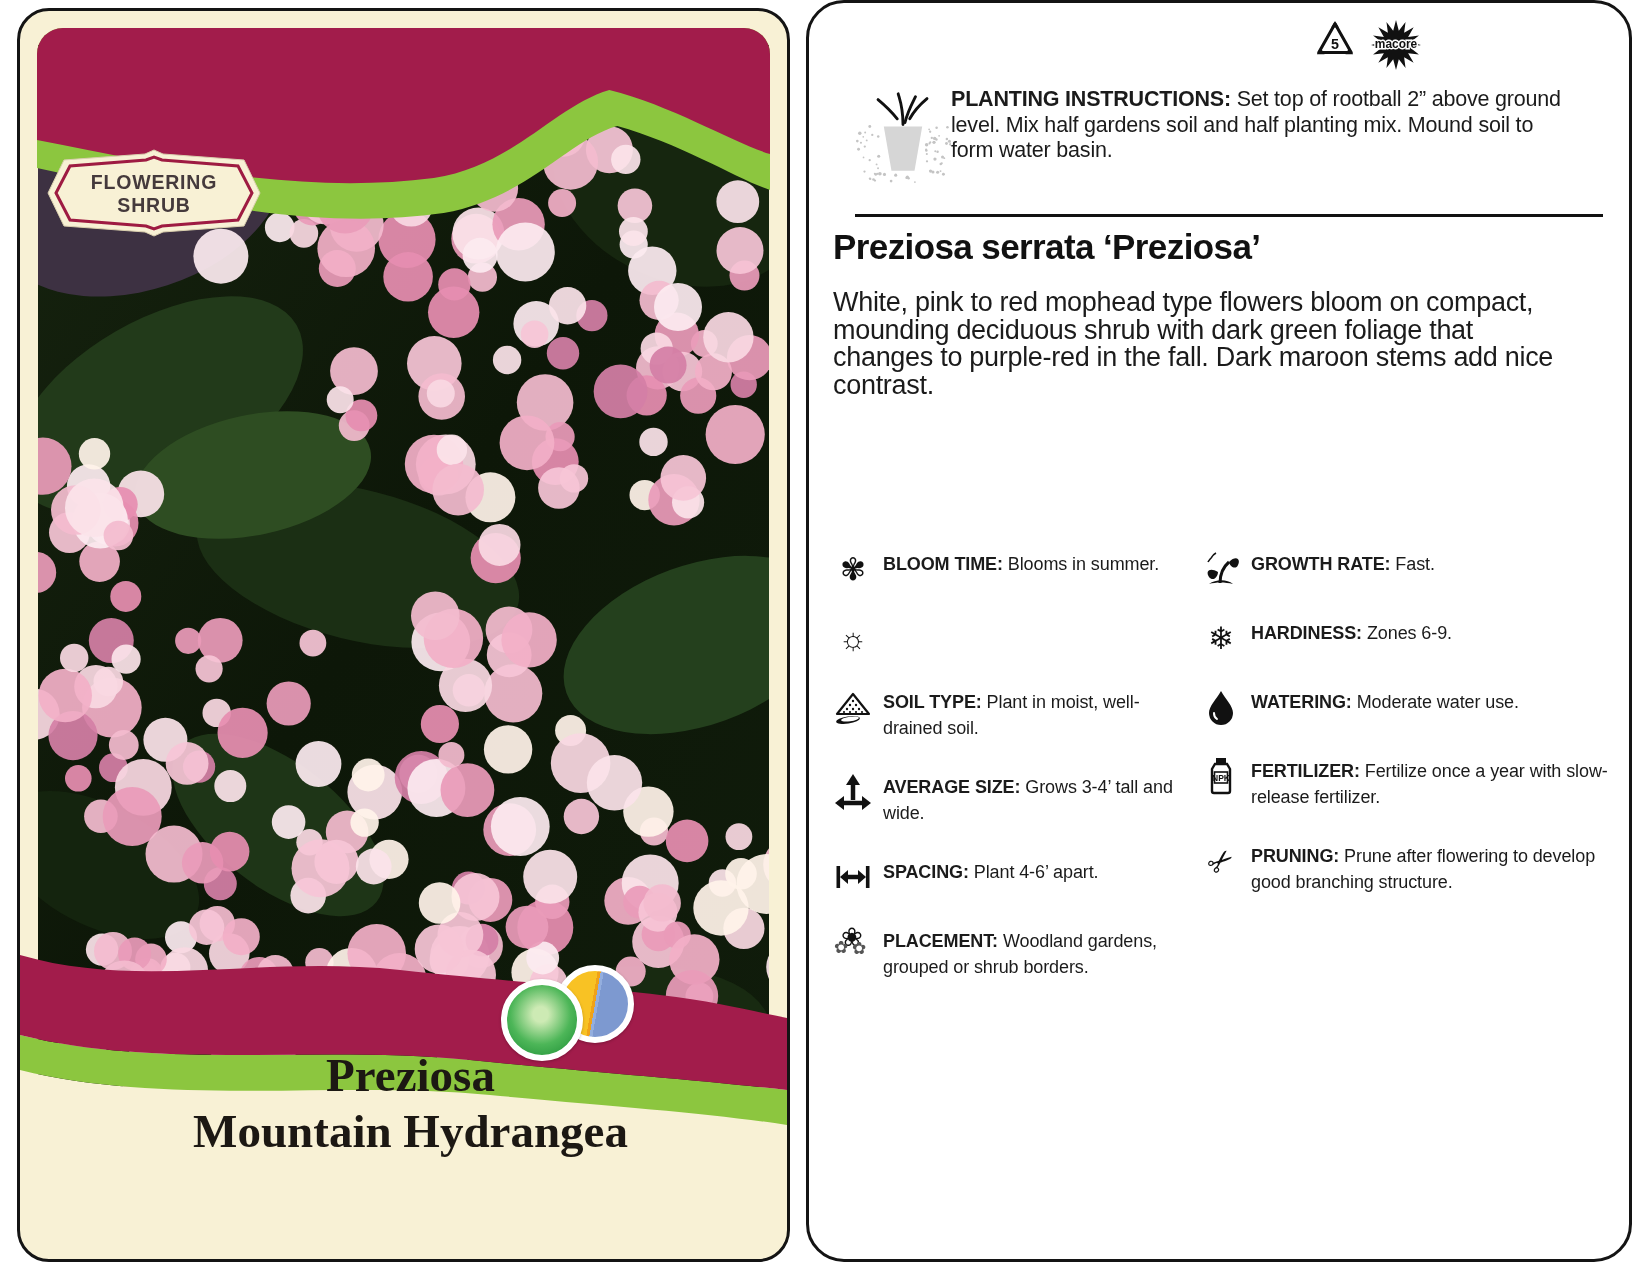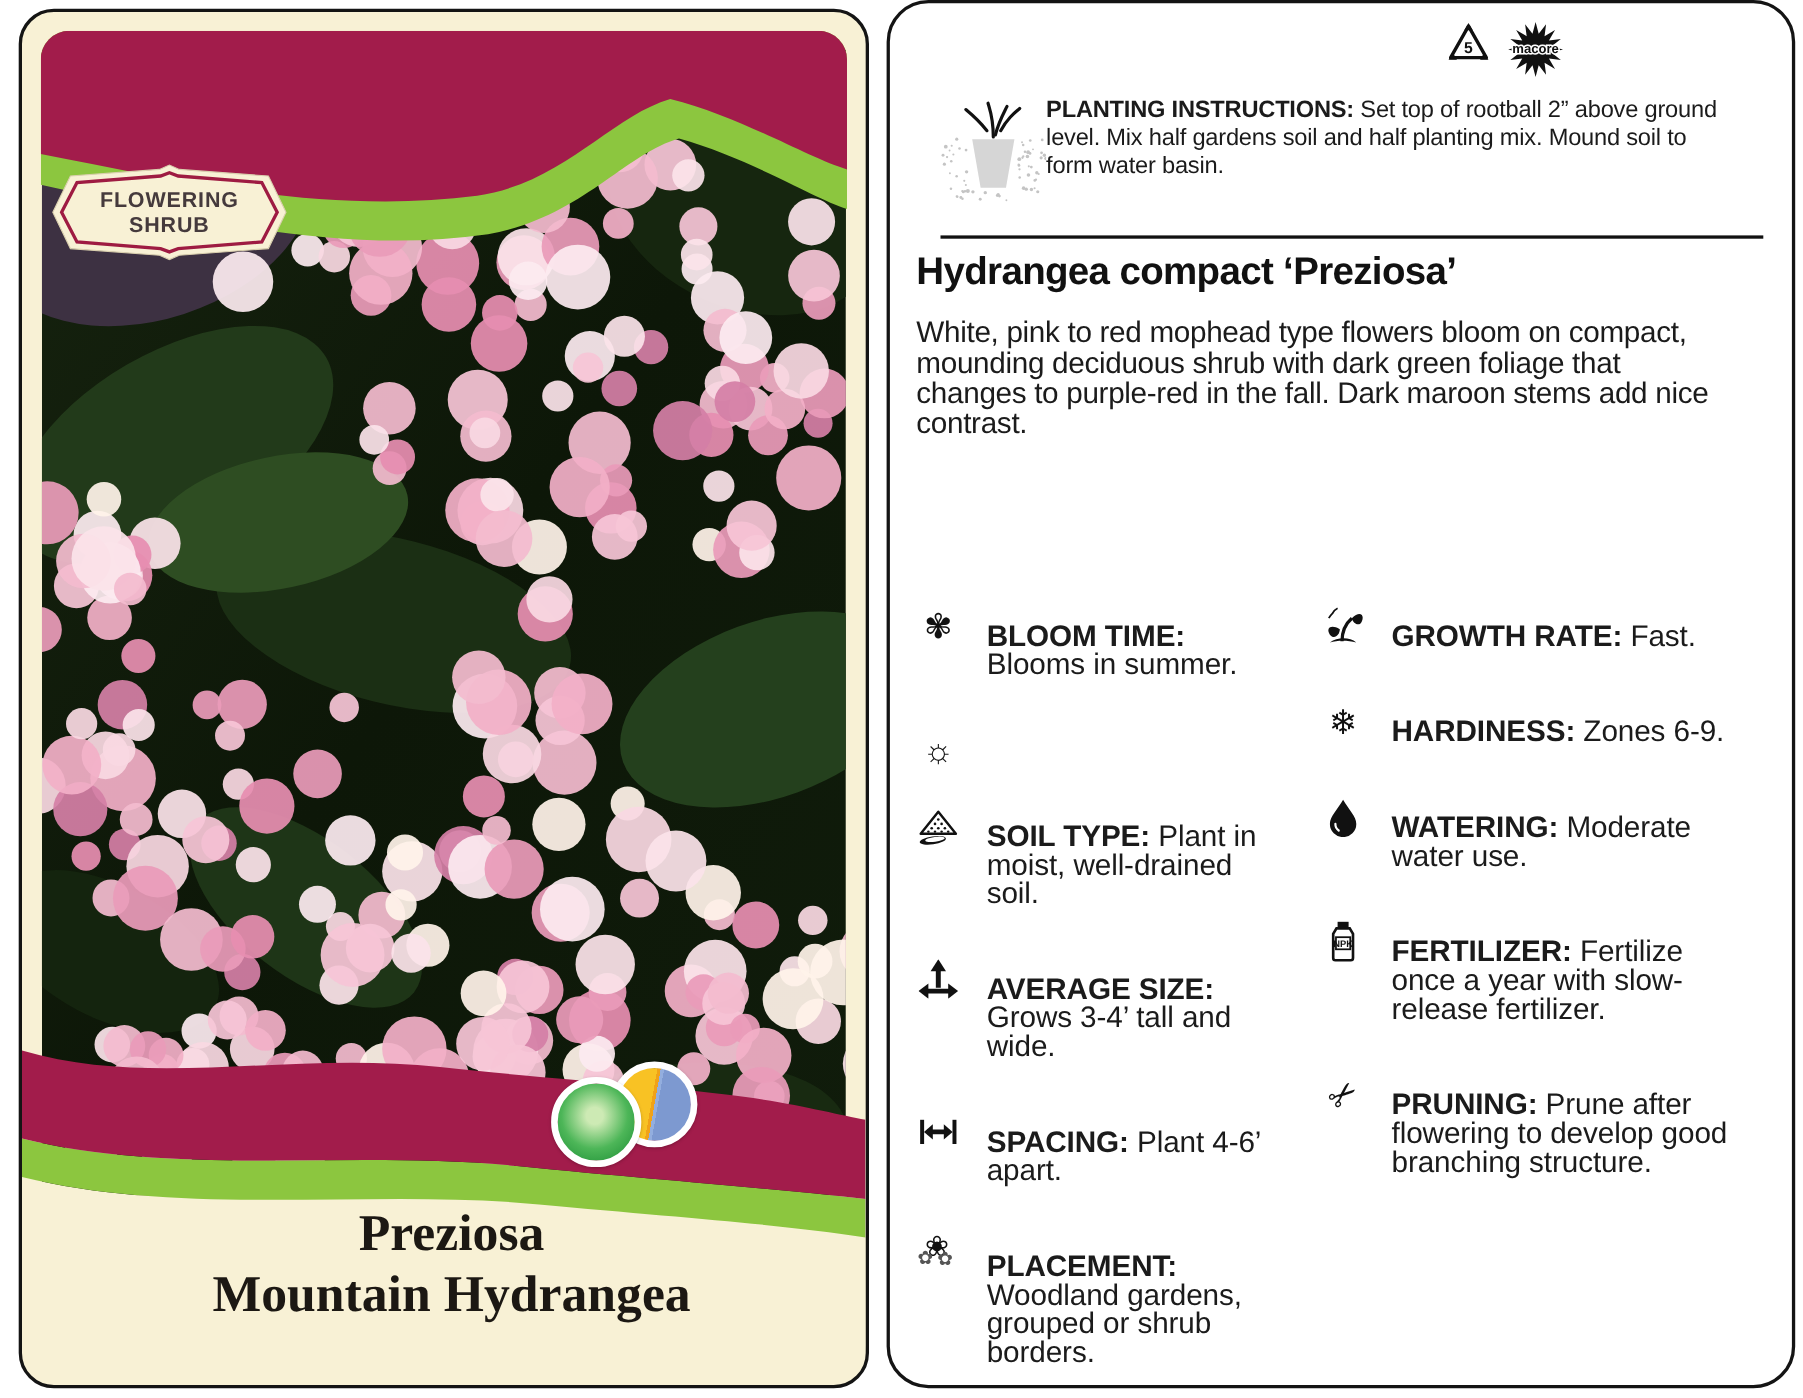--- a/index.html
+++ b/index.html
@@ -22,21 +22,21 @@
   .badge-text{position:absolute;inset:0;display:flex;flex-direction:column;align-items:center;
               justify-content:center;gap:1px;font-weight:bold;font-size:19.5px;line-height:22px;
               letter-spacing:.8px;color:#453a3c;}
   .logo{position:absolute;border-radius:50%;z-index:7;}
   .logo-split{left:536px;top:954px;width:78px;height:78px;border:6px solid #fff;
               background:linear-gradient(100deg,#f8c224 0 46%,#f0a218 46% 50%,#93aede 50% 54%,#7d99d0 54% 100%);
               box-shadow:0 1px 3px rgba(0,0,0,.25);}
   .logo-green{left:481px;top:968px;width:82px;height:82px;border:6px solid #fff;
               background:radial-gradient(circle at 48% 42%,#cdeab4 0 14%,#4db658 55%,#178a31 100%);
               box-shadow:0 1px 3px rgba(0,0,0,.25);}
-  .plant-name{position:absolute;left:0;right:0;top:1082px;z-index:8;text-align:center;
+  .plant-name{position:absolute;left:0;right:0;top:1036px;z-index:8;text-align:center;
               font-family:"Liberation Serif",serif;font-weight:bold;color:#1c1813;
               font-size:47px;line-height:56px;padding-left:14px;}
 
   
   .card-right{position:absolute;left:806px;top:0;width:826px;height:1262px;
               background:#ffffff;border:3px solid #141414;border-radius:38px;overflow:hidden;}
   .recycle-row{position:absolute;left:505px;top:16px;display:flex;align-items:flex-start;gap:14px;}
   .planting{position:absolute;left:46px;top:84px;width:716px;display:flex;align-items:flex-start;}
   .planting-icon{flex:0 0 96px;}
   .rtext{font-size:21.5px;line-height:25.5px;letter-spacing:-.2px;margin:0;}
@@ -46,21 +46,21 @@
              font-weight:bold;letter-spacing:-.6px;color:#111;}
   .descr{position:absolute;left:24px;top:286px;width:726px;margin:0;
          font-size:27px;line-height:27.5px;letter-spacing:-.3px;}
   .care-grid{position:absolute;left:24px;top:546px;width:778px;display:grid;
              grid-template-columns:352px 1fr;column-gap:16px;}
   .care-col{display:flex;flex-direction:column;gap:29px;}
   .care-item{display:flex;gap:8px;align-items:flex-start;}
   .care-icon{flex:0 0 40px;height:40px;display:flex;align-items:center;justify-content:center;
              font-size:31px;line-height:1;color:#111;}
   .care-icon svg{display:block;}
-  .care-item p{margin:16px;font-size:27px;line-height:26px;letter-spacing:-.1px;}
+  .care-item p{margin:2px;font-size:18px;line-height:26px;letter-spacing:-.1px;}
   .glyph-rot{display:inline-block;transform:rotate(-40deg);}
   .placement-glyphs{position:relative;width:36px;height:40px;}
   .placement-glyphs .g1{position:absolute;left:6px;top:-2px;font-size:26px;}
   .placement-glyphs .g2{position:absolute;left:-1px;top:13px;font-size:17px;color:#555;}
   .placement-glyphs .g3{position:absolute;left:17px;top:14px;font-size:17px;color:#555;}
 </style>
 </head>
 <body>
 
 <div class="page">
@@ -510,21 +510,21 @@
             <path d="M57,32 C63,21 69,16 75,11"></path>
             <path d="M52,36 C55,24 59,17 63,9"></path>
           </g>
         </svg>
       </span>
       <p class="rtext"><b>PLANTING INSTRUCTIONS:</b> <span>Set top of rootball 2” above ground level. Mix half gardens soil and half planting mix. Mound soil to form water basin.</span></p>
     </div>
 
     <div class="rule"></div>
 
-    <h1 class="botanical">Hydrangea compact ‘Preziosa’</h1>
+    <h1 class="botanical">Preziosa serrata ‘Preziosa’</h1>
 
     <p class="descr">White, pink to red mophead type flowers bloom on compact, mounding deciduous shrub with dark green foliage that changes to purple-red in the fall. Dark maroon stems add nice contrast.</p>
 
     <div class="care-grid">
 
       <div class="care-col">
         <div class="care-item">
           <span class="care-icon">✾</span>
           <p><b>BLOOM TIME:</b> <span>Blooms in summer.</span></p>
         </div>

